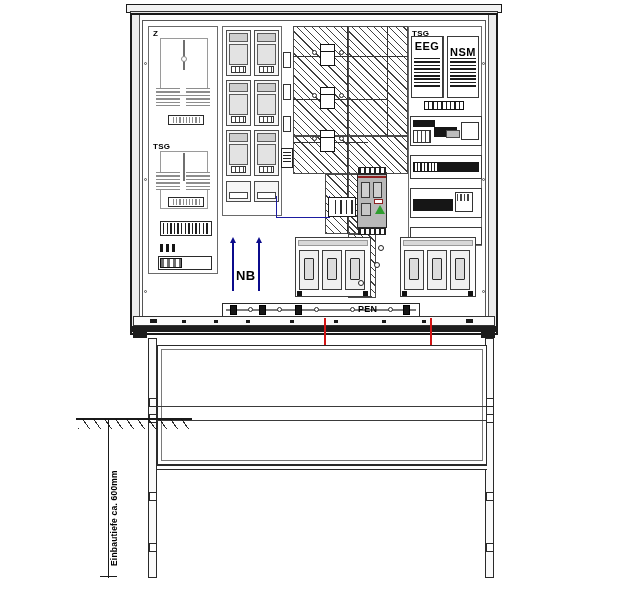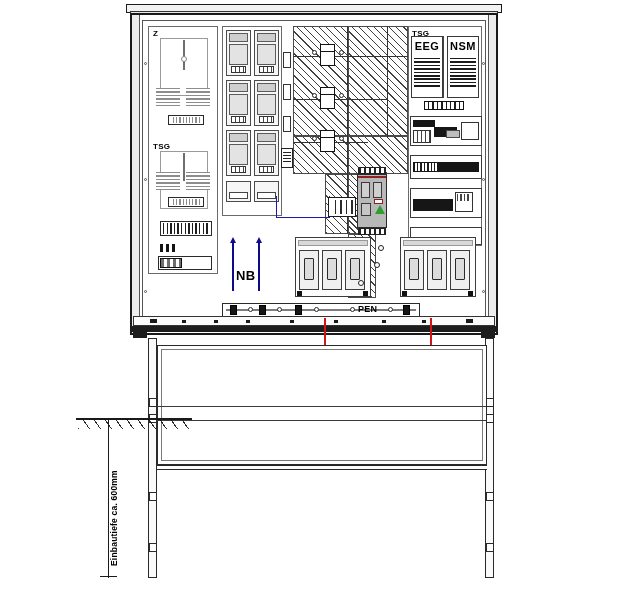--- a/index.html
+++ b/index.html
@@ -296,21 +296,21 @@
 
   <div class="abs panel" id="p-right"></div>
   <div class="abs slabel" style="left:412px;top:29px;">TSG</div>
 
   <div class="abs eqblk" style="left:411px;top:36px;width:32px;height:62px;"></div>
   <div class="abs" style="left:412px;top:38px;width:30px;height:16px;display:flex;align-items:center;justify-content:center;
         font-size:11px;font-weight:bold;letter-spacing:.5px;">EEG</div>
   <div class="abs eqvent" style="left:414px;top:58px;width:26px;height:30px;"></div>
 
   <div class="abs eqblk" style="left:447px;top:36px;width:32px;height:62px;"></div>
-  <div class="abs" style="left:448px;top:38px;width:30px;height:16px;display:flex;align-items:center;justify-content:center;
+  <div class="abs" style="left:448px;top:44px;width:30px;height:16px;display:flex;align-items:center;justify-content:center;
         font-size:11px;font-weight:bold;letter-spacing:.5px;">NSM</div>
   <div class="abs eqvent" style="left:450px;top:58px;width:26px;height:30px;"></div>
   <div class="abs" style="left:443px;top:36px;width:1px;height:62px;background:#444;"></div>
 
   <div class="abs" style="left:424px;top:101px;width:40px;height:9px;border:1.2px solid #111;
         background:repeating-linear-gradient(to right,#fff 0 3px,#1d1d1d 3px 4.4px);"></div>
 
   <div class="abs eqblk" style="left:410px;top:116px;width:72px;height:30px;"></div>
   <div class="abs eqdark" style="left:413px;top:120px;width:22px;height:7px;"></div>
   <div class="abs" style="left:413px;top:130px;width:18px;height:13px;border:1px solid #333;

